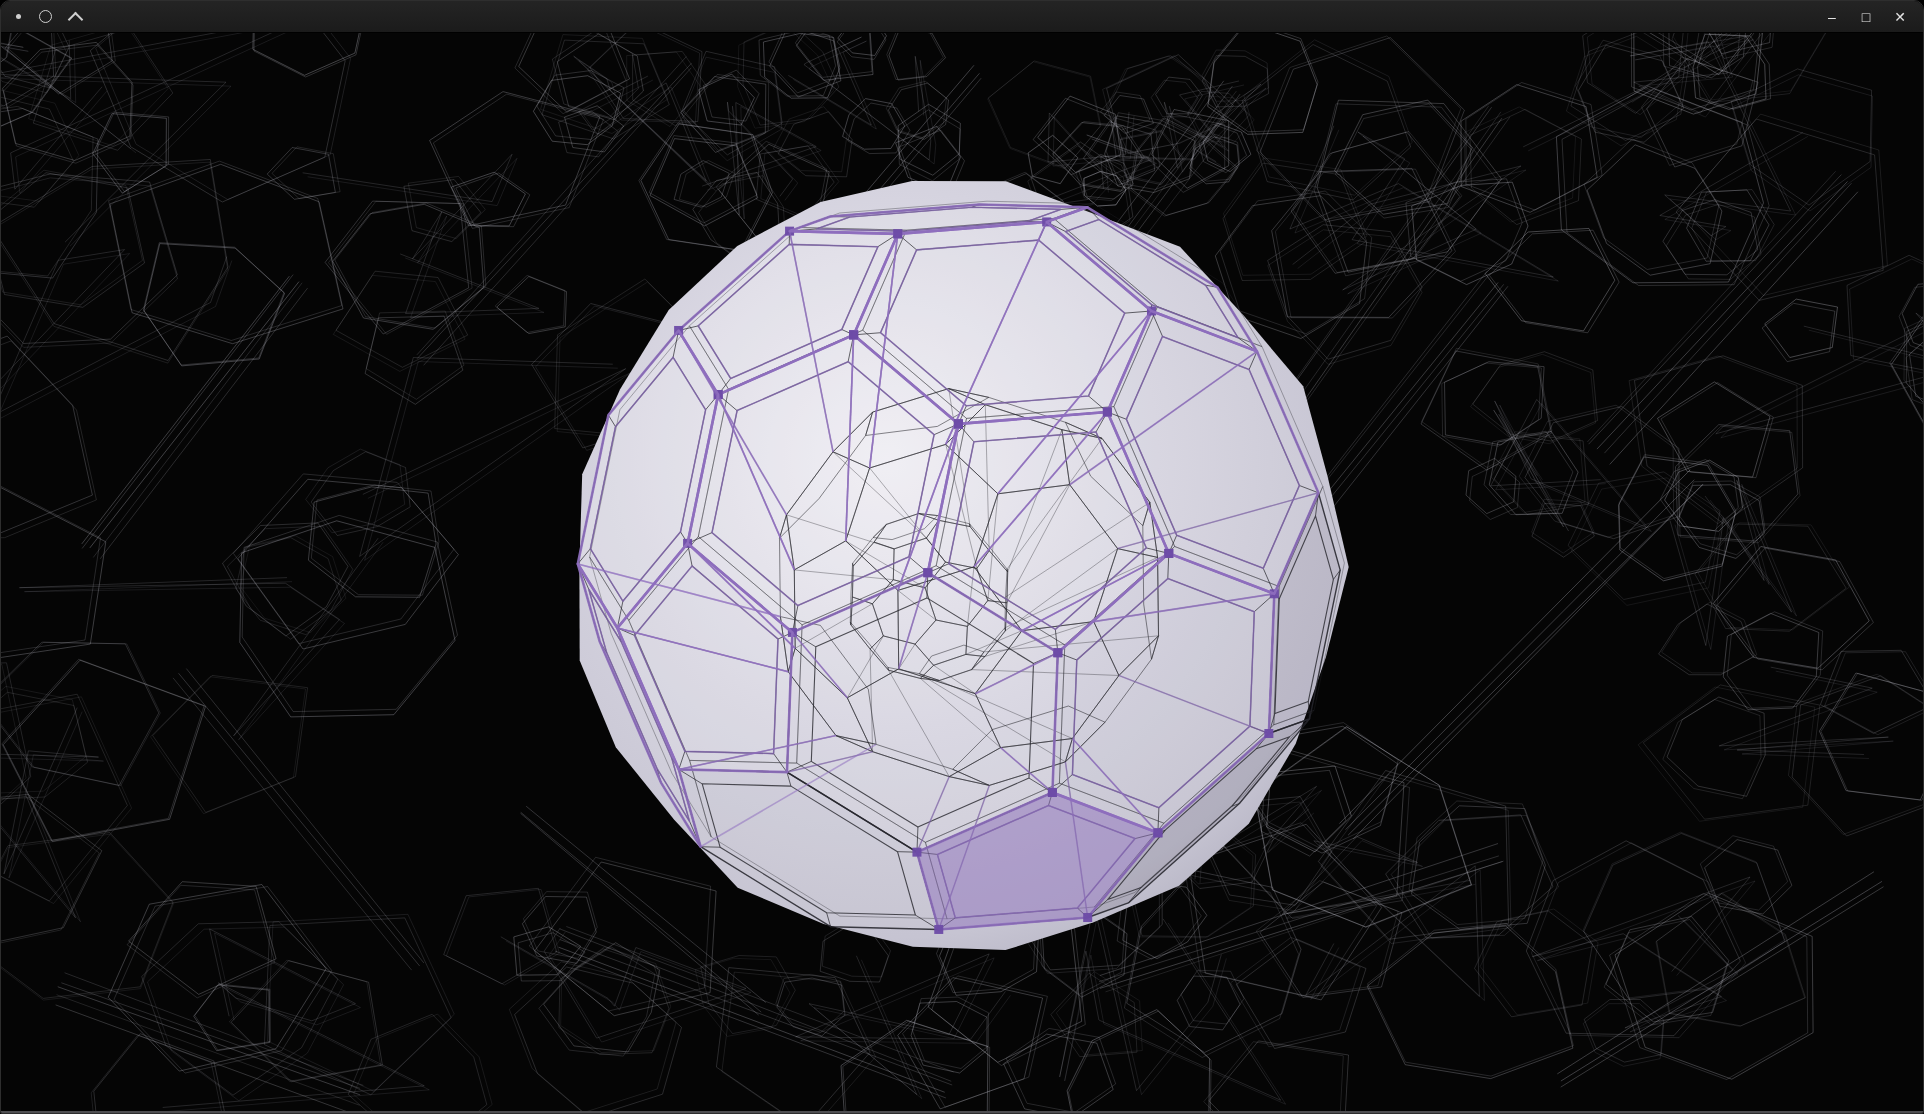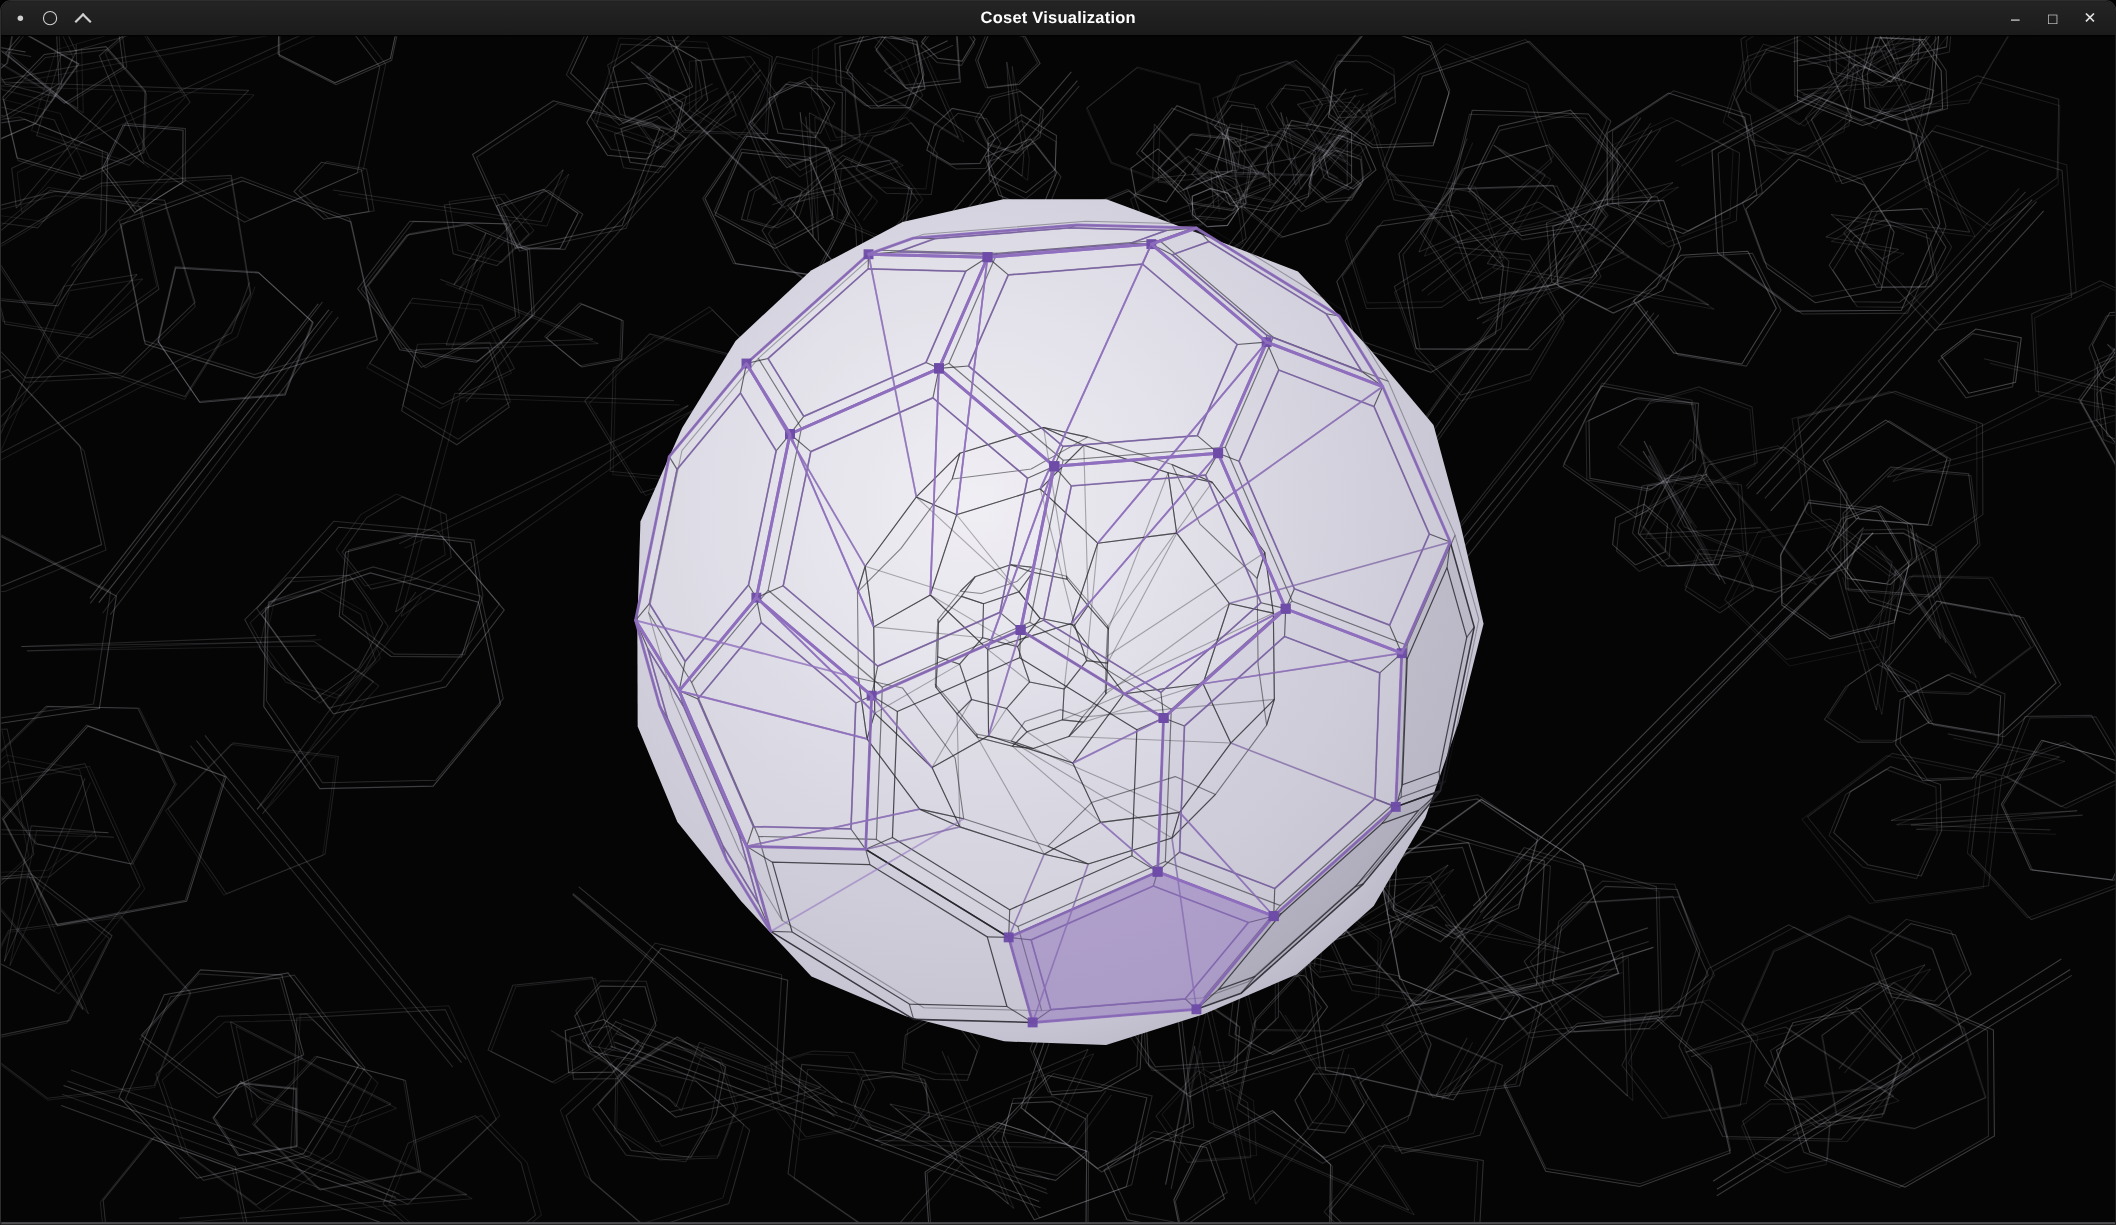--- a/index.html
+++ b/index.html
@@ -25,21 +25,20 @@
 </head>
 <body>
 
 <div class="window">
   <div class="titlebar">
     <div class="tb-left">
       <span class="tb-dot"></span>
       <span class="tb-circle"></span>
       <span class="tb-chev"></span>
     </div>
-    <div class="tb-title">Coset Visualization</div>
     <div class="tb-right">
       <span class="tb-btn">–</span>
       <span class="tb-btn">□</span>
       <span class="tb-btn">✕</span>
     </div>
   </div>
   <div class="viewport">
     <svg id="viz" preserveAspectRatio="none" viewBox="0 0 1922 1078">
         <defs>
           <radialGradient id="ballGrad" cx="0.40" cy="0.36" r="0.78">

